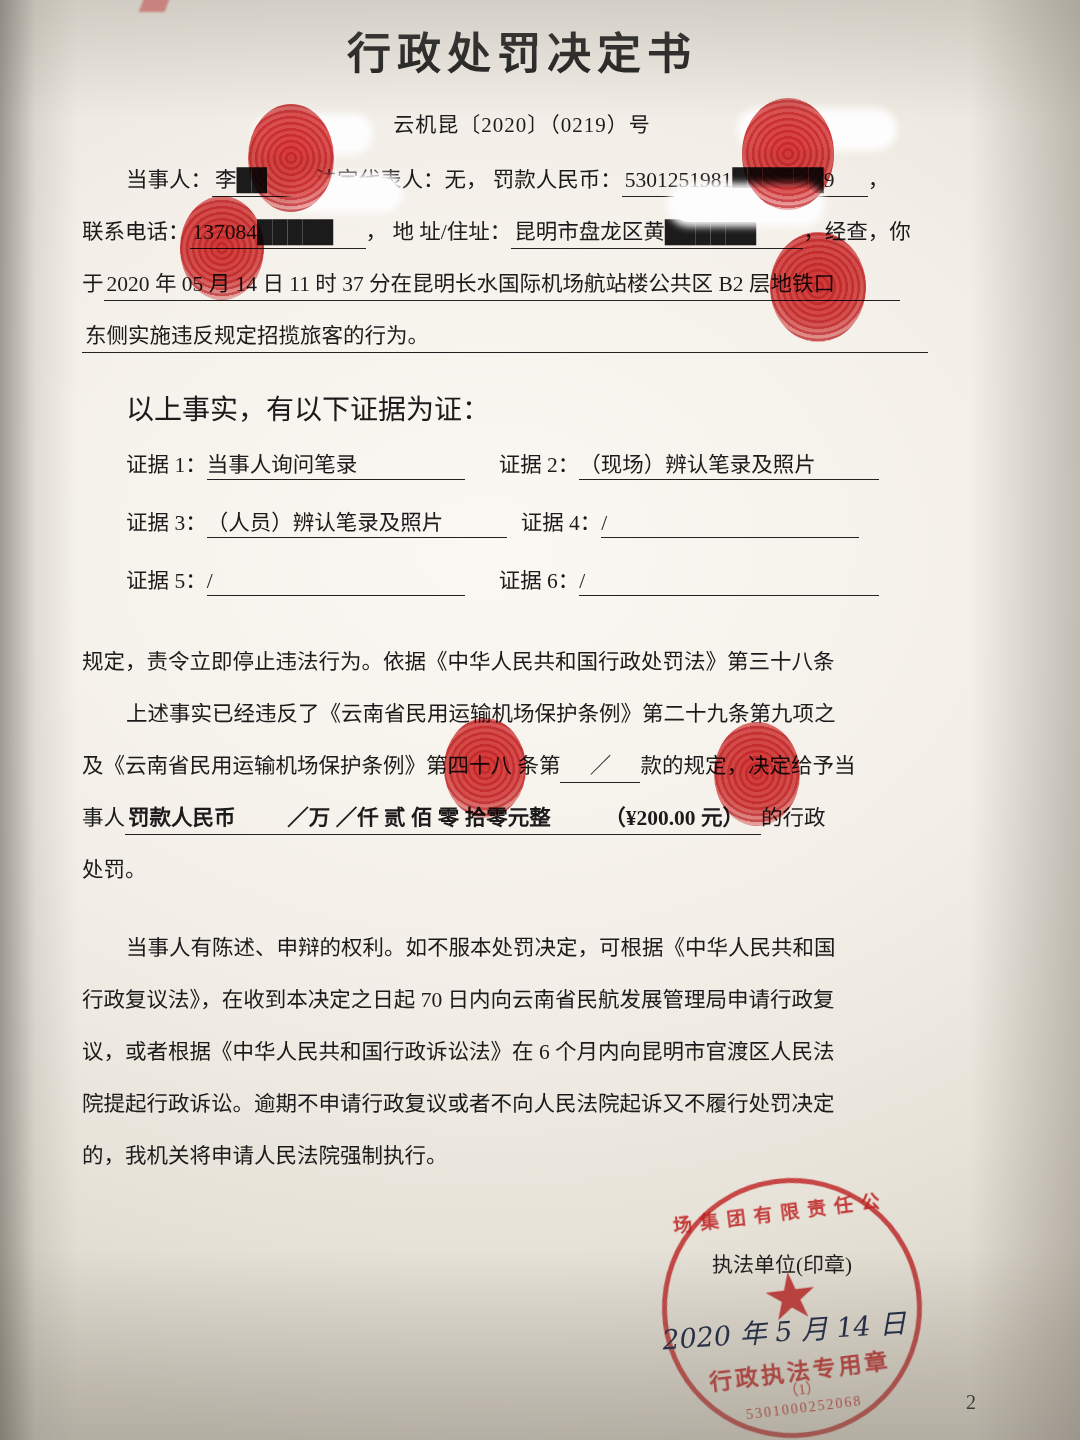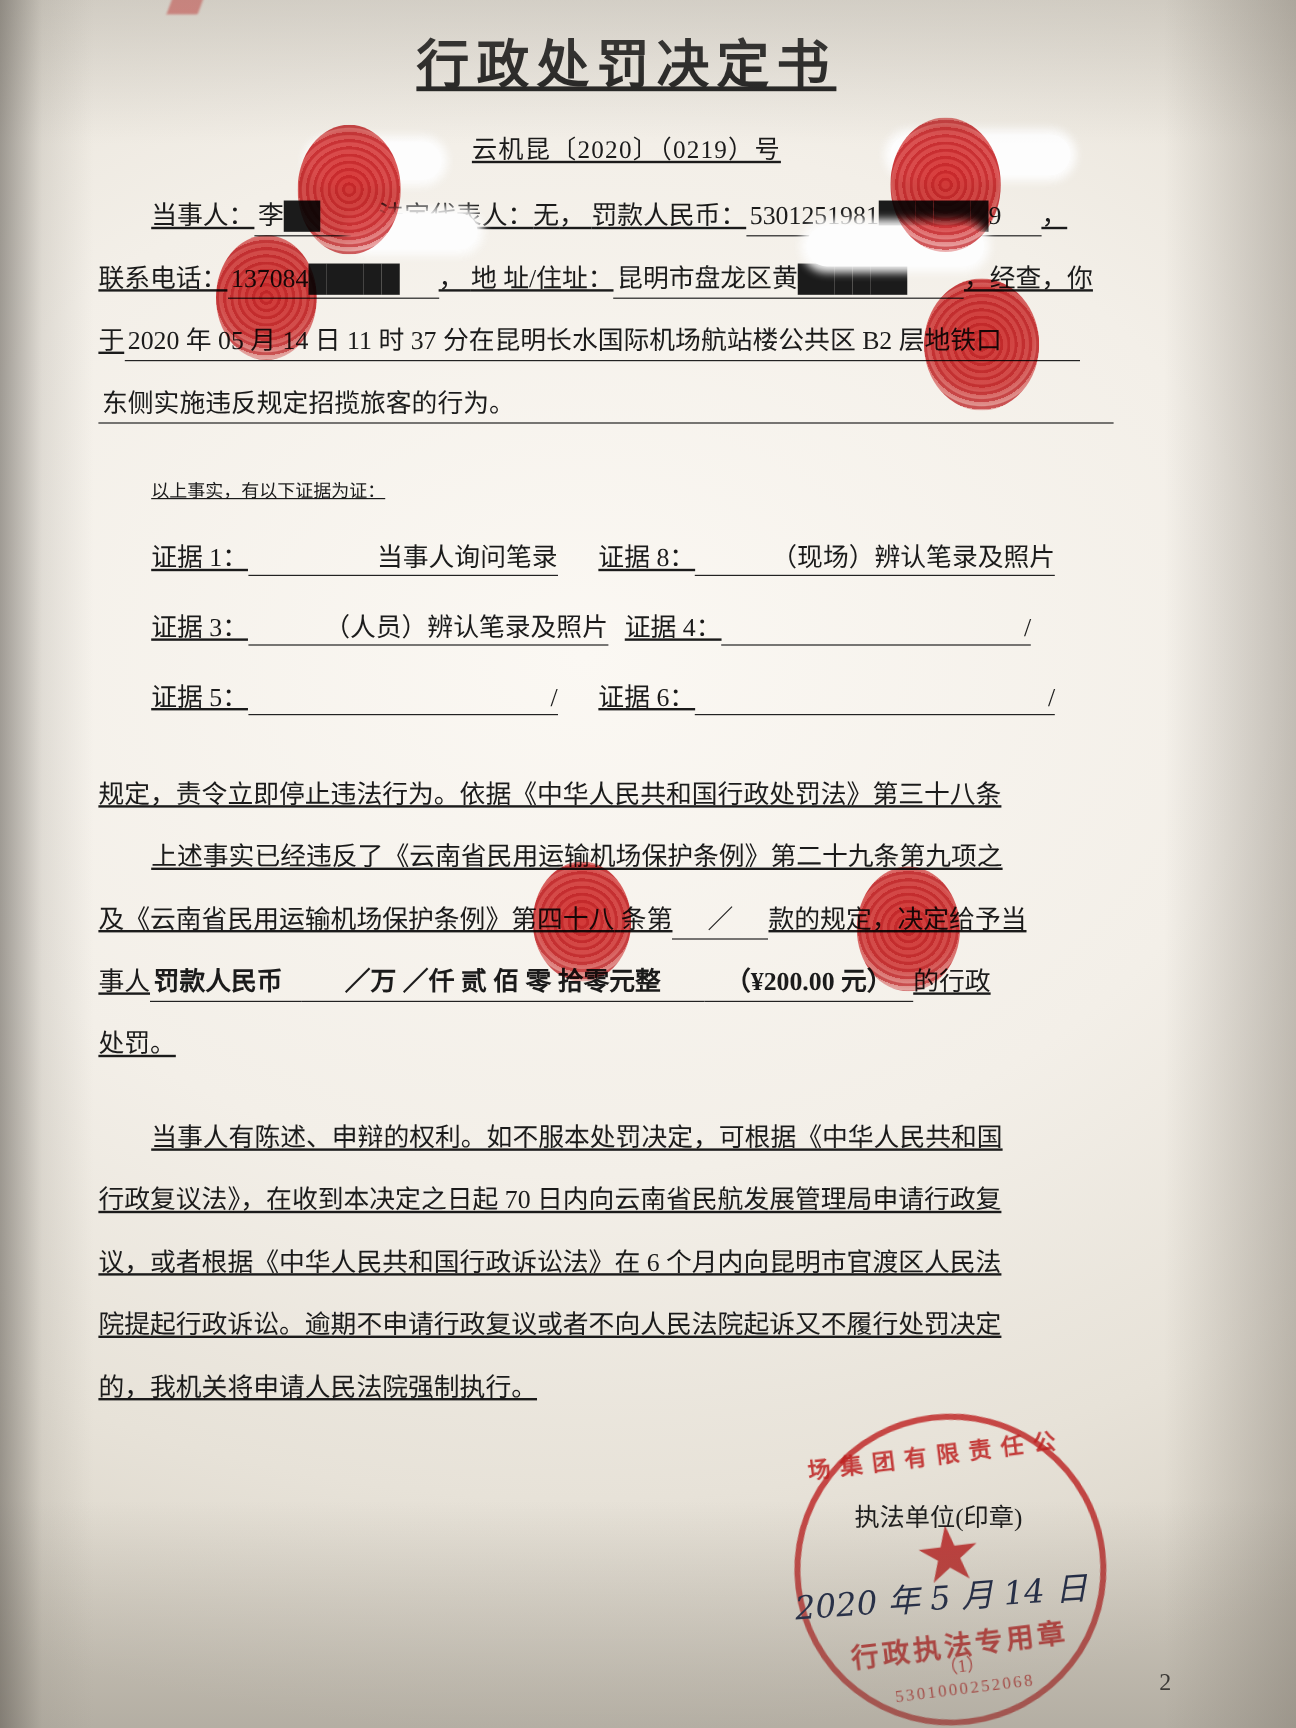--- a/index.html
+++ b/index.html
@@ -50,21 +50,20 @@
     z-index: 39;
     pointer-events: none;
   }
 
   .doc {
     position: absolute;
     left: 82px;
     top: 0;
     width: 880px;
     height: 1440px;
-    text-decoration: underline;
   }
 
   .title {
     text-align: center;
     font-size: 44px;
     font-weight: bold;
     letter-spacing: 6px;
     margin-top: 18px;
     font-family: "DejaVu Serif", "Liberation Serif", serif;
   }
@@ -104,27 +103,27 @@
   .ev-row {
     font-size: 21.5px;
     line-height: 58px;
     padding-left: 44px;
     white-space: nowrap;
   }
   .ev-label { }
   .ev-val {
     border-bottom: 1.6px solid #222;
     display: inline-block;
-    text-align: right;
+    text-align: left;
     line-height: 28px;
   }
   .gap { display: inline-block; width: 34px; }
 
   .para {
-    font-size: 15px;
+    font-size: 28px;
     line-height: 52px;
     text-indent: 44px;
   }
 
   
   .redact {
     position: absolute;
     background: #fdfdfd;
     border-radius: 28px;
     box-shadow: 0 0 7px 5px rgba(253,253,253,0.95);
@@ -262,21 +261,21 @@
       </div>
 
       <div class="ln">
         <span class="u" style="min-width:840px">东侧实施违反规定招揽旅客的行为。</span>
       </div>
     </div>
 
     <div class="para" style="margin-top:22px">以上事实，有以下证据为证：</div>
 
     <div class="ev-row">
-      <span class="ev-label">证据 1：</span><span class="ev-val" style="width:258px">当事人询问笔录</span><span class="gap"></span><span class="ev-label">证据 8：</span><span class="ev-val" style="width:300px">（现场）辨认笔录及照片</span>
+      <span class="ev-label">证据 1：</span><span class="ev-val" style="width:258px">当事人询问笔录</span><span class="gap"></span><span class="ev-label">证据 2：</span><span class="ev-val" style="width:300px">（现场）辨认笔录及照片</span>
     </div>
 
     <div class="ev-row">
       <span class="ev-label">证据 3：</span><span class="ev-val" style="width:300px">（人员）辨认笔录及照片</span><span class="gap" style="width:14px"></span><span class="ev-label">证据 4：</span><span class="ev-val" style="width:258px">/</span>
     </div>
 
     <div class="ev-row">
       <span class="ev-label">证据 5：</span><span class="ev-val" style="width:258px">/</span><span class="gap"></span><span class="ev-label">证据 6：</span><span class="ev-val" style="width:300px">/</span>
     </div>
 

